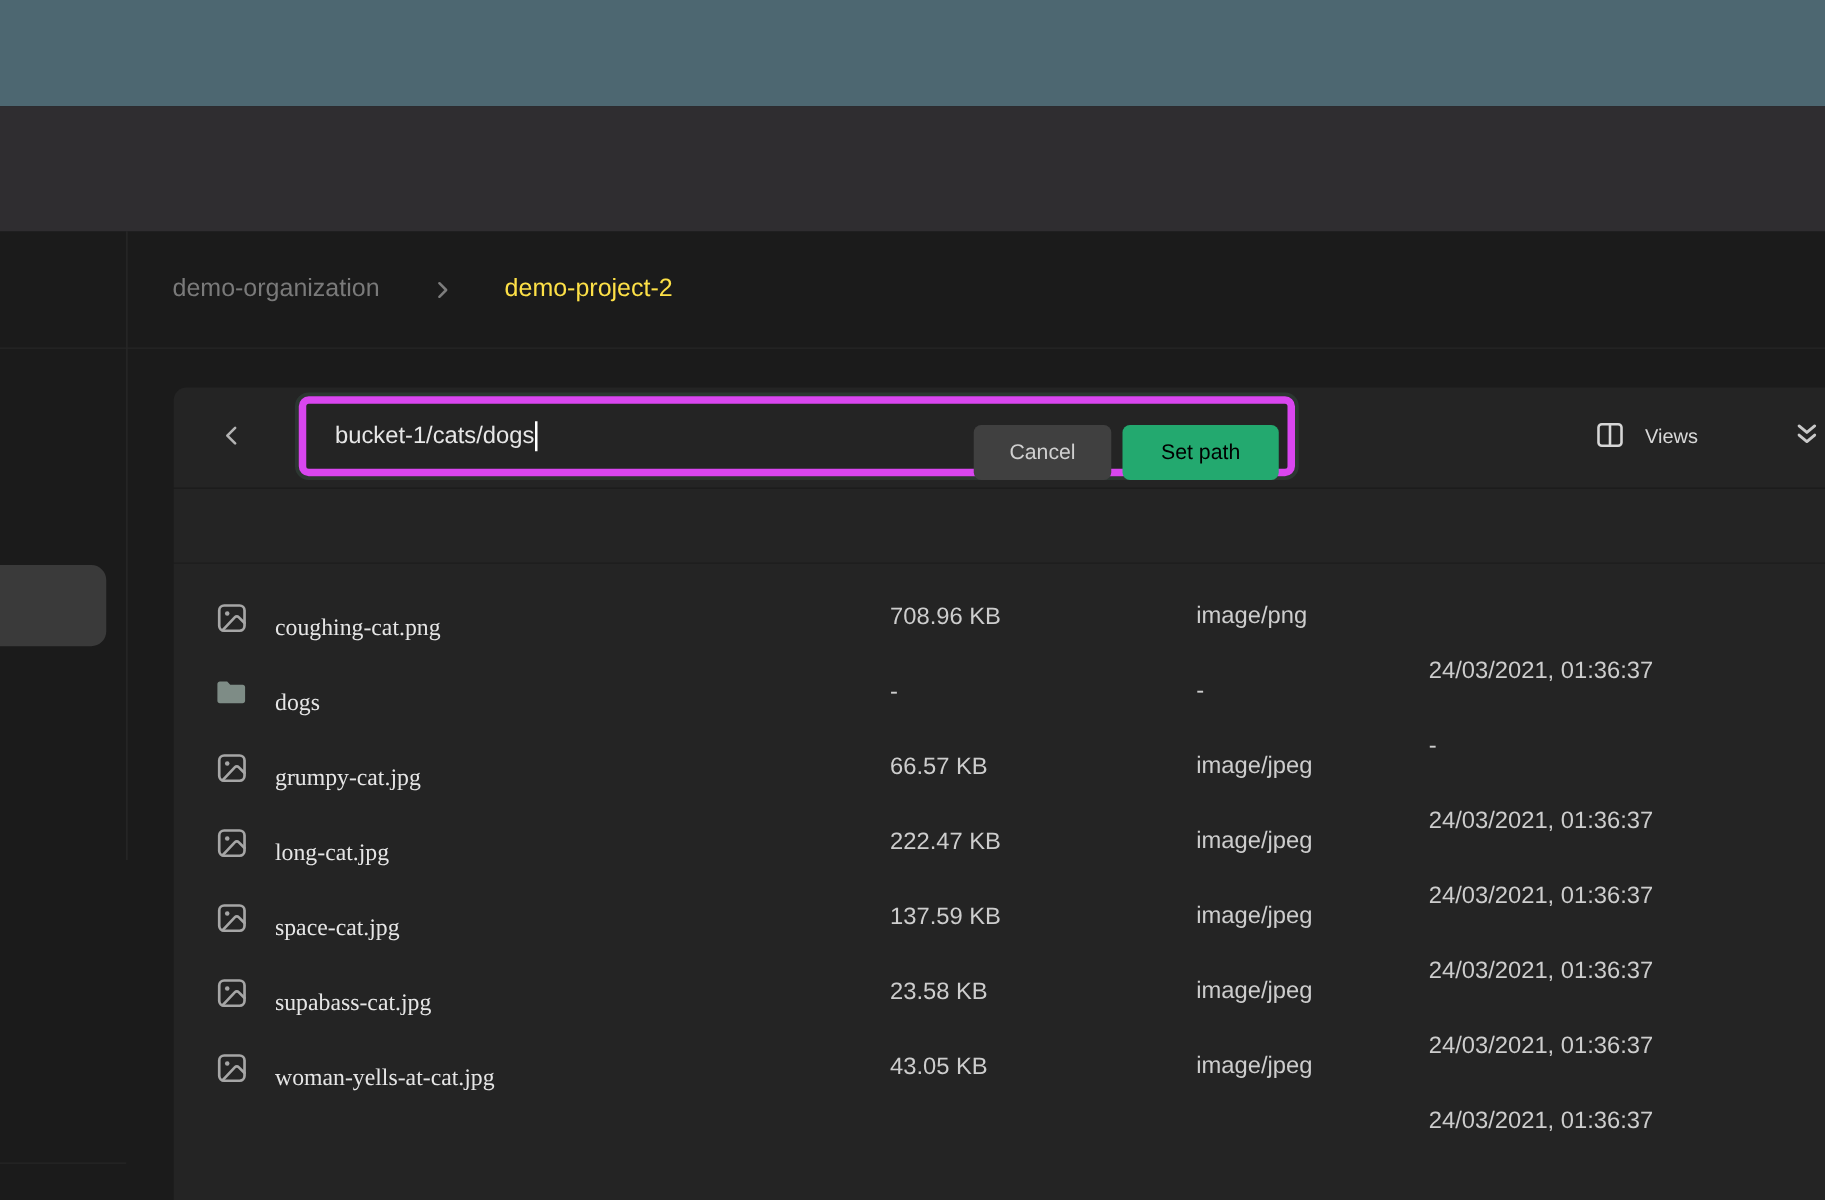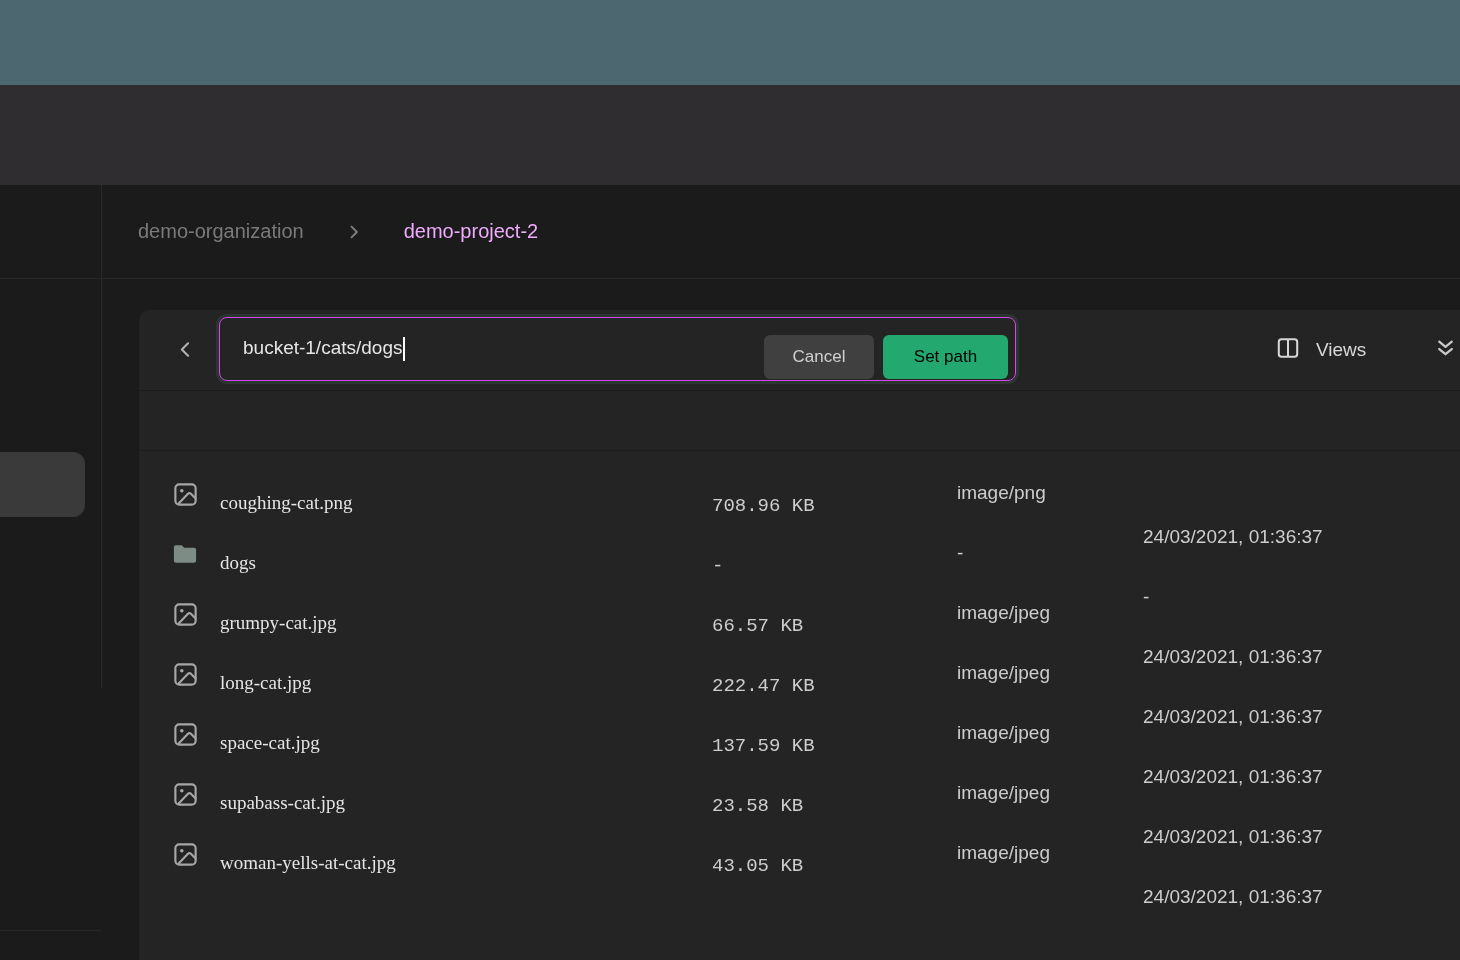--- a/index.html
+++ b/index.html
@@ -19,50 +19,50 @@
 
   
   #sidebar-selected { left:-14px; top:452px; width:99px; height:65px;
                       background:#3a3a3a; border-radius:12px; }
 
   
   #breadcrumb { left:101px; top:185px; width:1359px; height:93px;
                 display:flex; align-items:center; padding-left:37px;
                 font-size:20px; gap:26px; }
   #breadcrumb .crumb-org { color:#7a7a7a; }
-  #breadcrumb .crumb-project { color:#f0abfc; }
+  #breadcrumb .crumb-project { color:#fde047; }
   #breadcrumb .sep { display:flex; align-items:center; padding:0 14px; }
 
   
   #panel { left:139px; top:310px; width:1321px; height:650px;
            background:#242424; border-top-left-radius:10px; }
   #toolbar { position:absolute; left:0; top:0; width:100%; height:80px; }
   #toolbar-divider { position:absolute; left:0; top:80px; width:100%; height:1px; background:#1a1a1a; }
 
   #back-btn { position:absolute; left:30px; top:26px; width:32px; height:30px;
               display:flex; align-items:center; justify-content:center; cursor:pointer; }
 
-  #path-box { position:absolute; left:80px; top:7px; width:797px; height:64px;
-              border:1px solid #d946ef; border-radius:8px;
+  #path-box { position:absolute; left:100px; top:7px; width:797px; height:64px;
+              border:6px solid #d946ef; border-radius:8px;
               box-shadow:0 0 0 3px rgba(116,220,171,.10);
               display:flex; align-items:center; }
   #path-text { padding-left:23px; font-size:19px; color:#e6e6e6; white-space:pre; }
   .caret { display:inline-block; width:2px; height:24px; background:#ffffff;
            vertical-align:middle; margin-left:1px; animation:blink 1.1s steps(1) infinite; }
   @keyframes blink { 50% { opacity:0; } }
 
   .btn { position:absolute; top:17px; height:44px; border-radius:6px;
          display:flex; align-items:center; justify-content:center;
          font-size:17px; cursor:pointer; }
   #cancel-btn  { right:141px; width:110px; background:#404040; color:#d0d0d0;align-items:center; }
   #setpath-btn { right:7px;  width:125px; background:#23a96f; color:#000000; }
 
   #views-btn { position:absolute; left:1136px; top:0; height:80px;
                display:flex; align-items:center; gap:15px; cursor:pointer;
-               color:#d8d8d8; font-size:19px; }
+               color:#d8d8d8; font-size:16px; }
   #collapse-btn { position:absolute; left:1294px; top:0; height:80px; width:28px;
                   display:flex; align-items:center; cursor:pointer; }
 
   
   #thead { position:absolute; left:0; top:81px; width:100%; height:59px;
            font-size:19px; color:#c6c6c6; }
   #thead .checkbox { position:absolute; left:32px; top:17px; }
   .checkbox { width:26px; height:26px; border:1.5px solid #606060; border-radius:7px; }
   .col-name    { position:absolute; left:81px; }
   .col-size    { position:absolute; left:573px; }
@@ -70,21 +70,21 @@
   .col-created { position:absolute; left:1064px; }
   #thead span { top:17px; }
   #thead-divider { position:absolute; left:0; top:140px; width:100%; height:1px; background:#1d1d1d; }
 
   
   #rows { position:absolute; left:0; top:141px; width:100%; padding-top:13px; }
   .row { position:relative; height:60px; font-size:19px; color:#cdcdcd; cursor:pointer; }
   .row .cell-icon { position:absolute; left:32px; top:16px; width:28px; height:28px;
                     display:flex; align-items:center; justify-content:center; }
   .row .cell-name { position:absolute; left:81px; top:28px; color:#e5e5e5;font-family:Liberation Serif, serif; }
-  .row .cell-size { position:absolute; left:573px; top:31px;font-family:Liberation Mono, monospace; }
+  .row .cell-size { position:absolute; left:573px; top:19px; }
   .row .cell-type { position:absolute; left:818px; top:18px; }
   .row .cell-created { position:absolute; left:1004px; top:18px;margin-top:44px; }
 </style>
 </head>
 <body>
 
 <div id="screen">
 
   <div id="banner" class="abs"></div>
   <div id="titlebar" class="abs"></div>

